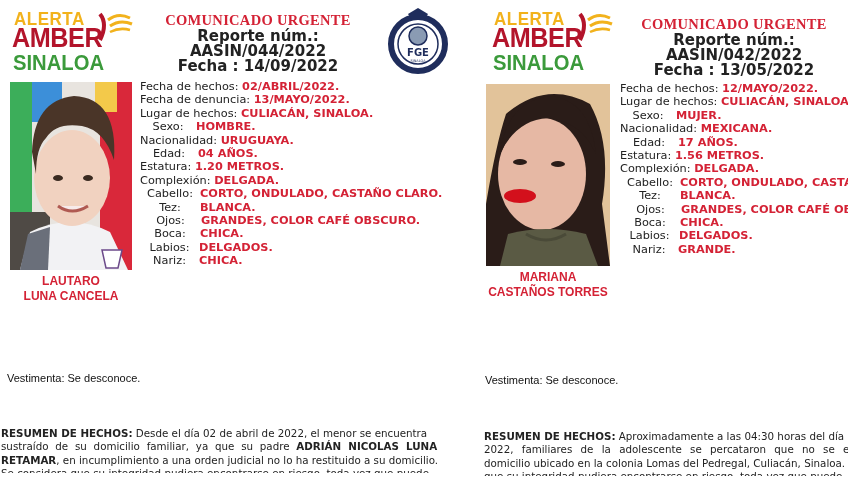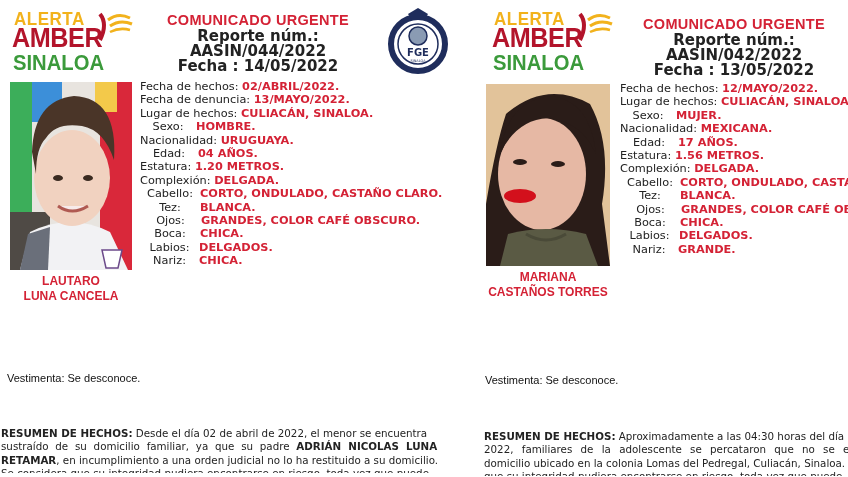--- a/index.html
+++ b/index.html
@@ -11,21 +11,21 @@
   .panel.right { left: 478px; width: 370px; }
 
   
   .logo { position: absolute; top: 8px; width: 120px; height: 66px; }
   .logo .l1 { position: absolute; left: 4px; top: 2px; font-family: "Liberation Sans", sans-serif; font-weight: 900; font-size: 17px; color: #f2b21c; letter-spacing: 0.5px; transform: scaleY(1.05); }
   .logo .l2 { position: absolute; left: 2px; top: 16px; font-family: "Liberation Sans", sans-serif; font-weight: 900; font-size: 28px; color: #b3142b; letter-spacing: -0.5px; transform: scaleX(0.9); transform-origin: left; line-height: 1; }
   .logo .l3 { position: absolute; left: 3px; top: 44px; font-family: "Liberation Sans", sans-serif; font-weight: 900; font-size: 22px; color: #3b9a3b; letter-spacing: 0px; transform: scaleX(0.92); transform-origin: left; line-height: 1; }
   .logo svg { position: absolute; left: 88px; top: 2px; }
 
   .header { position: absolute; top: 12px; text-align: center; }
-  .header .title { font-family: Liberation Sans, sans-serif; font-weight: bold; font-size: 14.5px; color: #d42235; letter-spacing: 0.3px; line-height: 17px; }
+  .header .title { font-family: Liberation Serif, serif; font-weight: bold; font-size: 14.5px; color: #d42235; letter-spacing: 0.3px; line-height: 17px; }
   .header .sub { font-family: "DejaVu Sans", sans-serif; font-weight: bold; font-size: 15px; color: #222; line-height: 15px; }
 
   .seal { position: absolute; left: 386px; top: 6px; width: 64px; height: 66px; text-decoration: underline; }
 
   .photo { position: absolute; overflow: hidden; }
   .name { position: absolute; text-align: center; font-family: "Liberation Sans", sans-serif; font-weight: bold; color: #d42235; font-size: 12px; line-height: 15px; }
 
   .facts { position: absolute; font-family: "DejaVu Sans", sans-serif; font-size: 11.3px; line-height: 13.4px; white-space: nowrap; }
   .fact { display: flex; }
   .fact .lbl { color: #222; text-align: center; }
@@ -51,21 +51,21 @@
       <path d="M2 30 Q10 14 2 4" stroke="#b3142b" stroke-width="4" fill="none"></path>
       <path d="M10 10 Q20 2 32 8" stroke="#f2b21c" stroke-width="3" fill="none"></path>
       <path d="M12 16 Q22 9 34 14" stroke="#f2b21c" stroke-width="3" fill="none"></path>
       <path d="M12 22 Q22 17 32 20" stroke="#f2b21c" stroke-width="2.5" fill="none"></path>
     </svg>
   </div>
 
   <div class="header" style="left:138px; width:240px;">
     <div class="title">COMUNICADO URGENTE</div>
     <div class="sub">Reporte núm.: AASIN/044/2022</div>
-    <div class="sub">Fecha : 14/05/2022</div>
+    <div class="sub">Fecha : 14/09/2022</div>
   </div>
 
   <div class="seal">
     <svg width="64" height="68" viewBox="0 0 64 68">
       <circle cx="32" cy="38" r="27" fill="#ffffff" stroke="#1f2d5c" stroke-width="6"></circle>
       <circle cx="32" cy="38" r="20" fill="#ffffff" stroke="#1f2d5c" stroke-width="1.5"></circle>
       <path d="M22 8 L32 2 L42 8 L38 14 L26 14 Z" fill="#1f2d5c"></path>
       <ellipse cx="32" cy="30" rx="9" ry="9" fill="#8a9bb3" stroke="#1f2d5c" stroke-width="1.5"></ellipse>
       <rect x="20" y="40" width="24" height="13" fill="#ffffff"></rect>
       <text x="32" y="50" text-anchor="middle" font-family="DejaVu Sans, sans-serif" font-weight="bold" font-size="10" fill="#1f2d5c">FGE</text>

